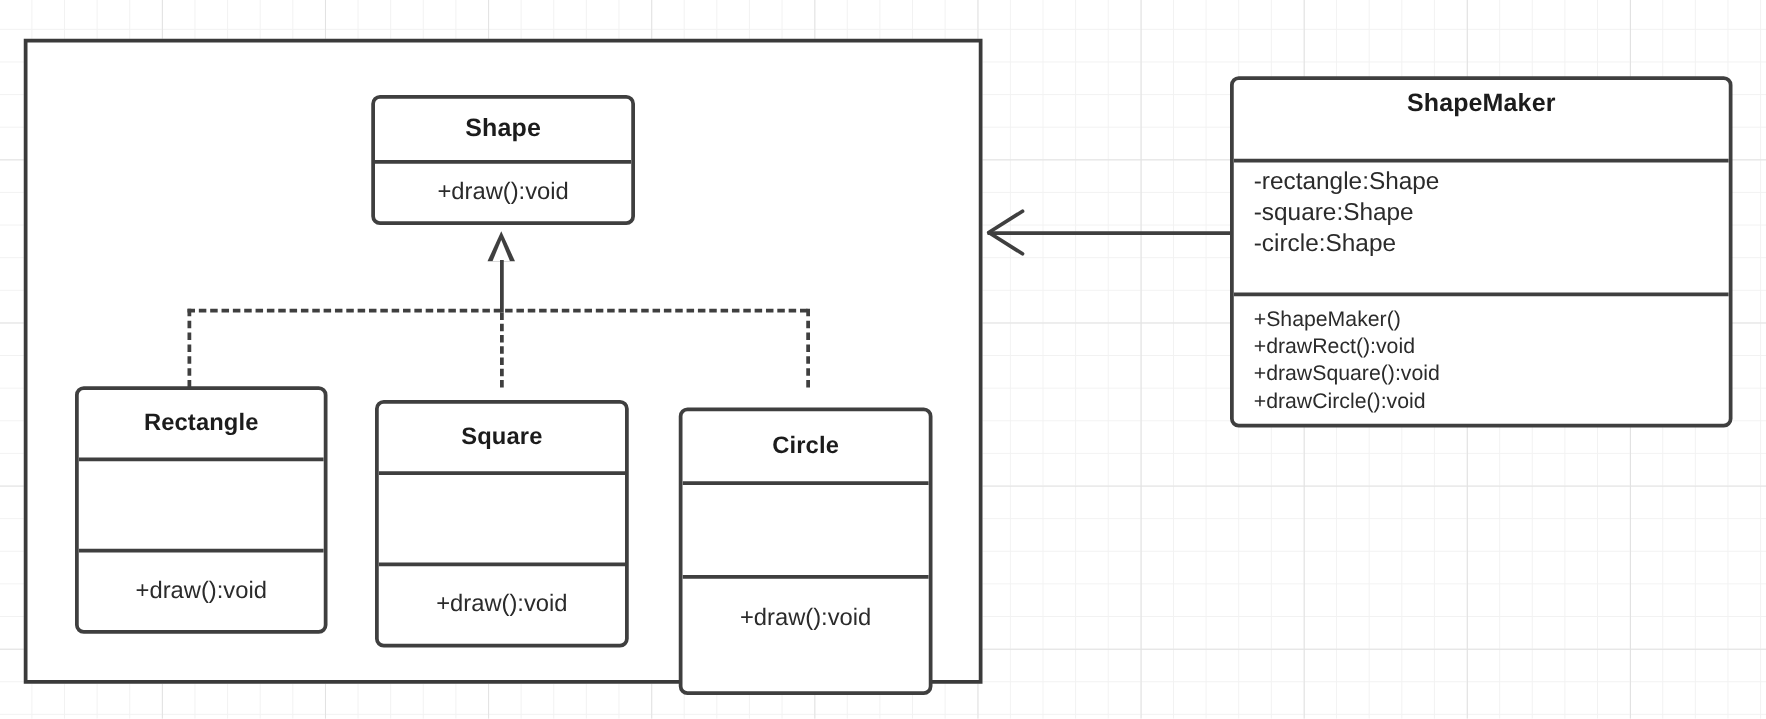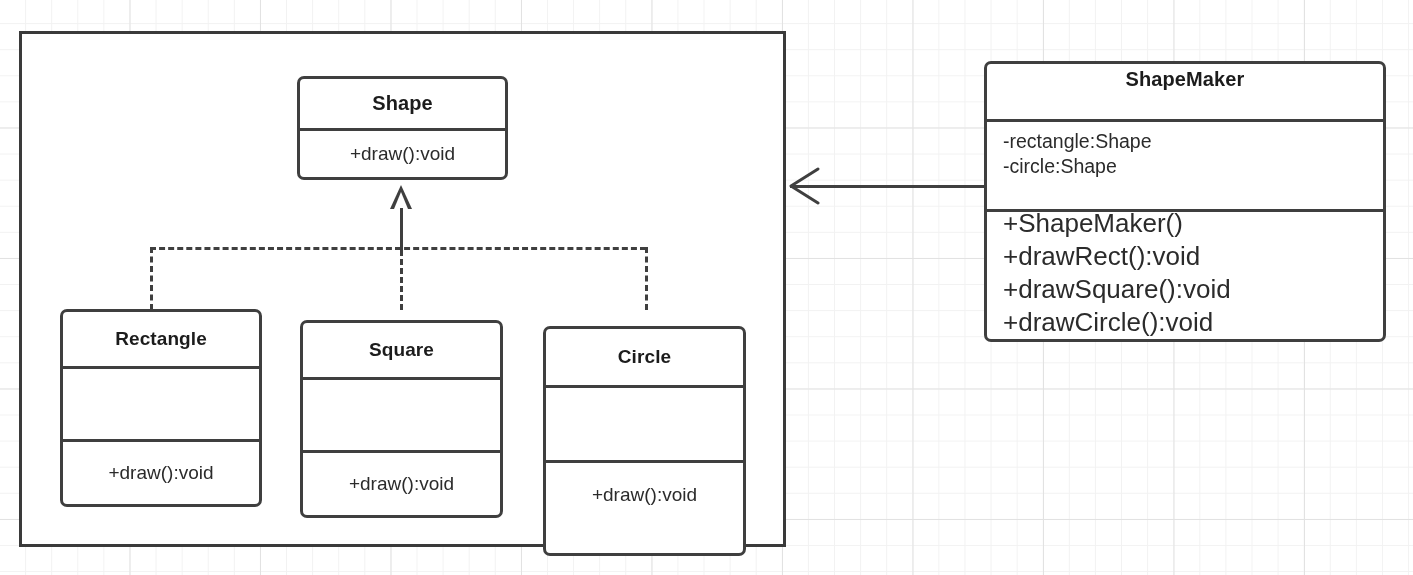--- a/index.html
+++ b/index.html
@@ -157,23 +157,24 @@
     <div class="uml-compartment uml-empty" style="height:75px;"></div>
     <div class="uml-compartment uml-members centered" style="height:67px; font-size:19px;">
       <div class="member-line">+draw():void</div>
     </div>
   </div>
 
   <div class="uml-class" style="left:984px; top:61px; width:402px; height:281px;gap:24px;">
     <div class="uml-compartment uml-title" style="height:49px; font-size:20px;">ShapeMaker</div>
     <div class="uml-compartment uml-members" style="height:102px; font-size:19.5px;">
       <div class="member-line">-rectangle:Shape</div>
+      <div class="member-line">-square:Shape</div>
       <div class="member-line">-circle:Shape</div>
     </div>
-    <div class="uml-compartment uml-members" style="height:130px; font-size:26px;justify-content:flex-end;">
+    <div class="uml-compartment uml-members" style="height:130px; font-size:17px;">
       <div class="member-line">+ShapeMaker()</div>
       <div class="member-line">+drawRect():void</div>
       <div class="member-line">+drawSquare():void</div>
       <div class="member-line">+drawCircle():void</div>
     </div>
   </div>
 
   <div class="conn tri-hollow" style="left:390px; top:185px;
               border-left:11px solid transparent;
               border-right:11px solid transparent;

